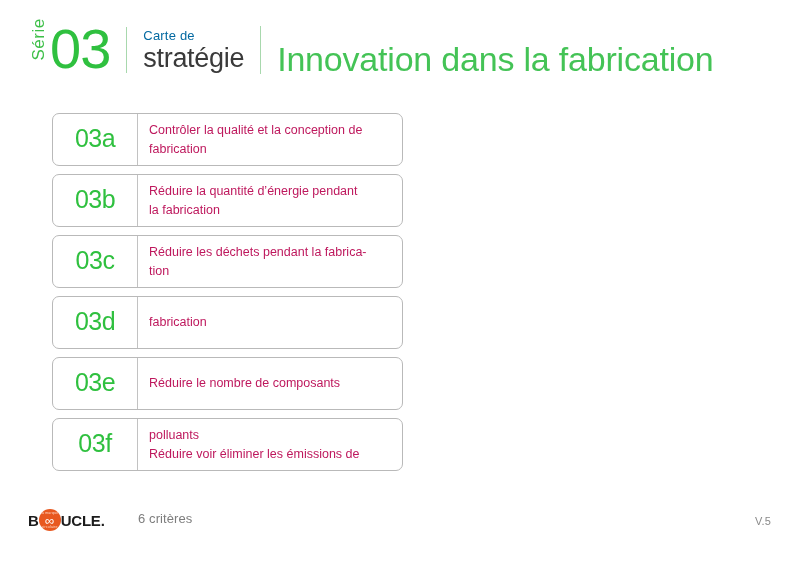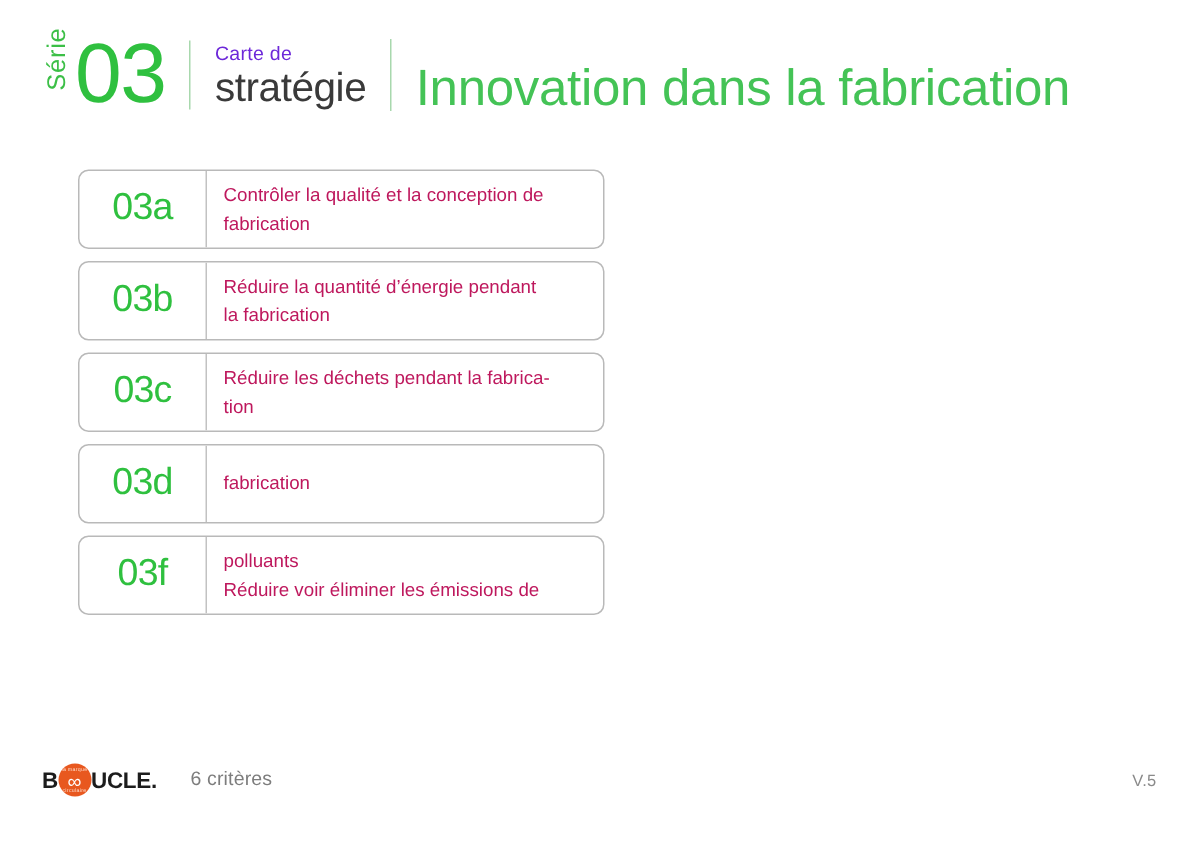--- a/index.html
+++ b/index.html
@@ -65,21 +65,21 @@
     height: 48px;
   }
 
   .carte-block {
     display: flex;
     flex-direction: column;
     justify-content: center;
     line-height: 1;
   }
   .carte-small {
-    color: #6d28d9;
+    color: #0369a1;
     font-size: 13px;
     letter-spacing: 0.2px;
     margin-bottom: 3px;
   }
   .carte-big {
     color: #3a3a3a;
     font-size: 27px;
     letter-spacing: -0.3px;
   }
 
@@ -210,21 +210,21 @@
   }
   .logo-dot {
     color: #1c1c1c;
     font-size: 15px;
     font-weight: bold;
     line-height: 1;
   }
 
   .criteres {
     position: absolute;
-    left: 127px;
+    left: 138px;
     top: 8px;
     color: #7d7d7d;
     font-size: 13px;
     letter-spacing: 0.1px;
   }
 
   .version {
     position: absolute;
     right: 28px;
     top: 12px;
@@ -289,20 +289,29 @@
 
   <div class="card">
     <div class="card-code">03d</div>
     <div class="card-text">
       <div>
         <span>fabrication</span>
       </div>
     </div>
   </div>
 
+  <div class="card">
+    <div class="card-code">03e</div>
+    <div class="card-text">
+      <div>
+        <span>Réduire le nombre de composants</span>
+        <span></span>
+      </div>
+    </div>
+  </div>
 
   <div class="card">
     <div class="card-code">03f</div>
     <div class="card-text">
       <div>
         <span>polluants</span>
         <span>Réduire voir éliminer les émissions de</span>
       </div>
     </div>
   </div>

